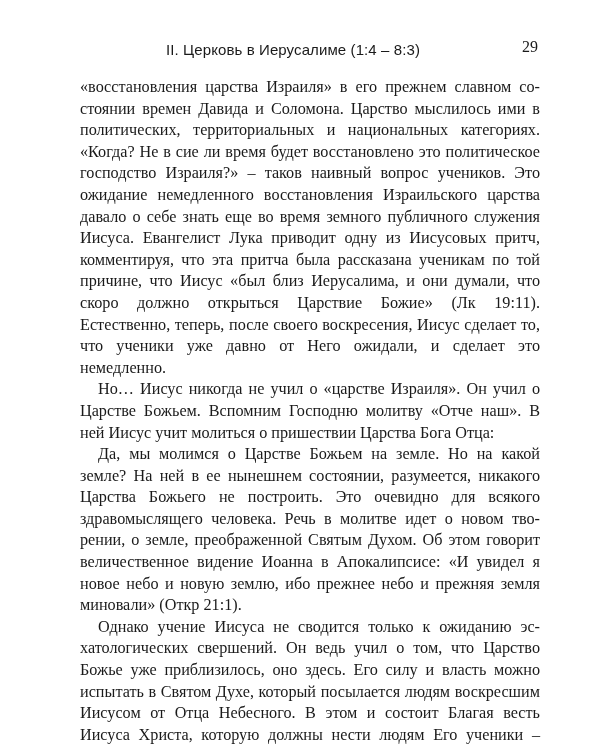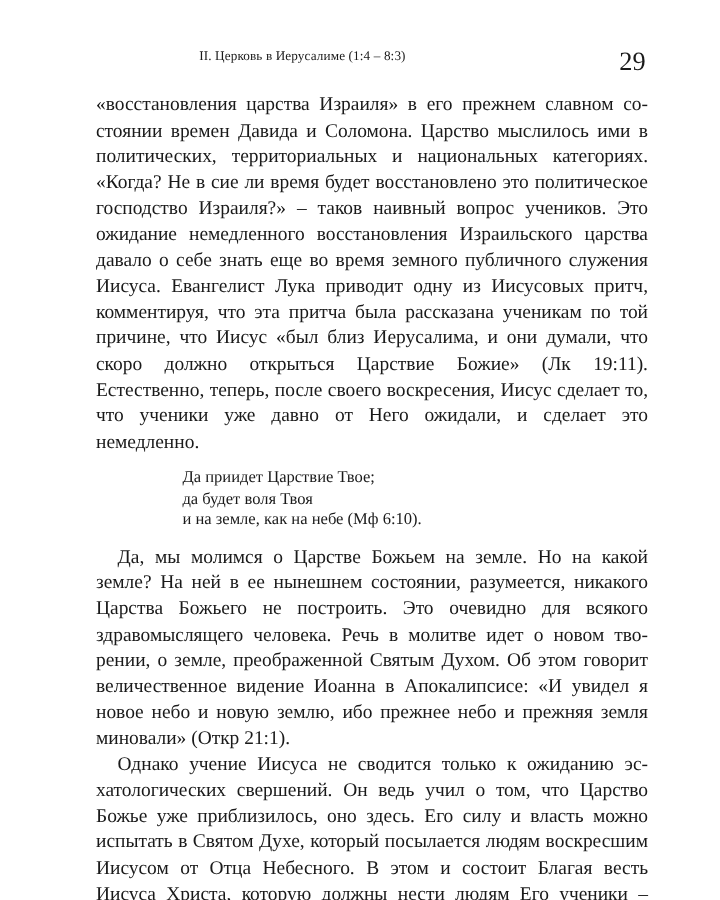--- a/index.html
+++ b/index.html
@@ -1,21 +1,21 @@
 <!DOCTYPE html>
 <html><head>
 <meta charset="utf-8">
 <style>
   html, body { margin: 0; padding: 0; background: #ffffff; }
   body { width: 600px; height: 750px; position: relative; overflow: hidden;
          font-family: "DejaVu Serif", "Liberation Serif", serif; color: #1a1a1a; }
   .header { position: absolute; top: 38px; left: 80px; width: 458px; height: 20px; }
-  .running-head { position: absolute; left: 86px; top: 3px; font-size: 11px; letter-spacing: 0.1px;
-                  font-family: Liberation Serif, serif; }
-  .page-num { position: absolute; right: 0; top: 0; font-size: 22px; font-family: "Liberation Serif", serif; }
+  .running-head { position: absolute; left: 86px; top: 3px; font-size: 15px; letter-spacing: 0.1px;
+                  font-family: Liberation Sans, sans-serif; }
+  .page-num { position: absolute; right: 0; top: 0; font-size: 16px; font-family: "Liberation Serif", serif; }
   .body { position: absolute; top: 77px; left: 80px; width: 460px;
           font-family: "Liberation Serif", serif; font-size: 16.2px; line-height: 21.6px;
           text-align: justify; hyphens: manual; }
   .body p { margin: 0; }
   .indent { text-indent: 18px; }
   .it { }
   .quote { margin: 10px 0 12px 72px !important; font-size: 13.8px; line-height: 17.5px; text-align: left; }
   .quote span { display: block; }
 </style>
 </head>
@@ -23,24 +23,22 @@
 
 <div class="header">
   <span class="running-head">II. Церковь в Иерусалиме (1:4 – 8:3)</span>
   <span class="page-num">29</span>
 </div>
 
 <div class="body">
   <p>
     <span class="it">«восстановления царства Израиля»</span><span> в его прежнем славном со­стоянии времен Давида и Соломона. Царство мыслилось ими в политических, территориальных и национальных ка­тегориях. «Когда? Не в сие ли время будет восстановлено это политическое господство Израиля?» – таков наивный вопрос учеников. Это ожидание немедленного восстановления Из­раильского царства давало о себе знать еще во время земно­го публичного служения Иисуса. Евангелист Лука приводит одну из Иисусовых притч, комментируя, что эта притча была рассказана ученикам по той причине, что Иисус </span><span class="it">«был близ Иерусалима, и они думали, что скоро должно открыться Царствие Божие»</span><span> (Лк 19:11). Естественно, теперь, после своего воскре­сения, Иисус сделает то, что ученики уже давно от Него ожи­дали, и сделает это немедленно.</span>
   </p>
-  <p class="quote">
-    <span>Да приидет Царствие Твое;</span>
-    <span>да будет воля Твоя</span>
-    <span>и на земле, как на небе (Мф 6:10).</span>
+  <p class="indent">
+    <span>Но… Иисус никогда не учил о «царстве Израиля». Он учил о Царстве Божьем. Вспомним Господню молитву «Отче наш». В ней Иисус учит молиться о пришествии Царства Бога Отца:</span>
   </p>
   <p class="indent">
     <span>Да, мы молимся о Царстве Божьем на земле. Но на какой земле? На ней в ее нынешнем состоянии, разумеется, никако­го Царства Божьего не построить. Это очевидно для всякого здравомыслящего человека. Речь в молитве идет о новом тво­рении, о земле, преображенной Святым Духом. Об этом го­ворит величественное видение Иоанна в Апокалипсисе: </span><span class="it">«И увидел я новое небо и новую землю, ибо прежнее небо и прежняя земля миновали»</span><span> (Откр 21:1).</span>
   </p>
   <p class="indent">
     <span>Однако учение Иисуса не сводится только к ожиданию эс­хатологических свершений. Он ведь учил о том, что Царство Божье уже приблизилось, оно здесь. Его силу и власть мож­но испытать в Святом Духе, который посылается людям вос­кресшим Иисусом от Отца Небесного. В этом и состоит Бла­гая весть Иисуса Христа, которую должны нести людям Его ученики – апостолы, свидетели Христа и Его Евангелия. Их</span>
   </p>
 </div>
 
 </body></html>

